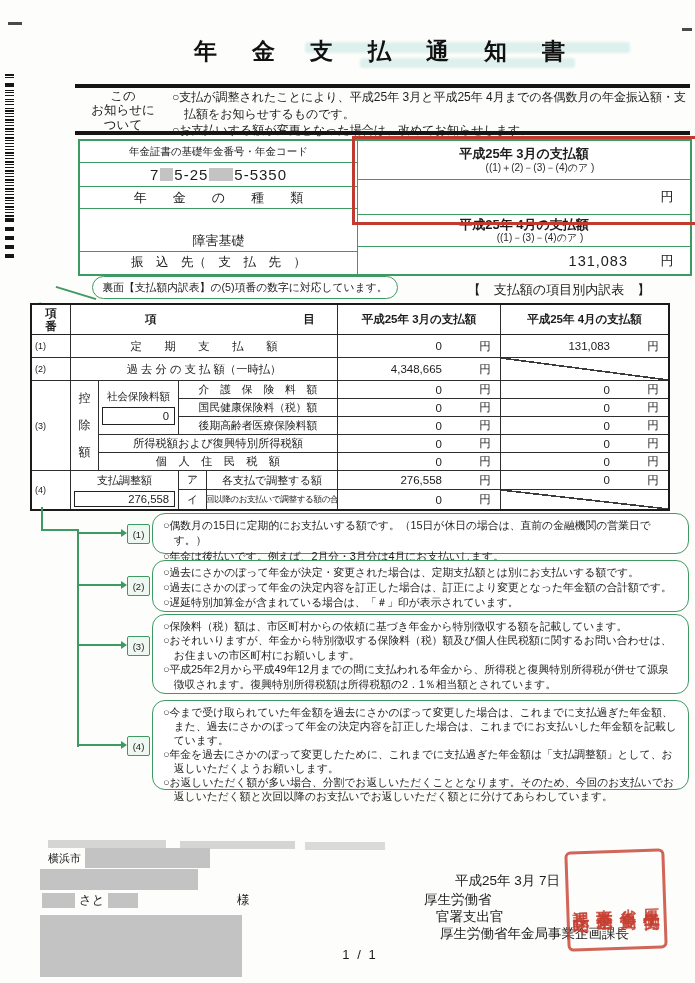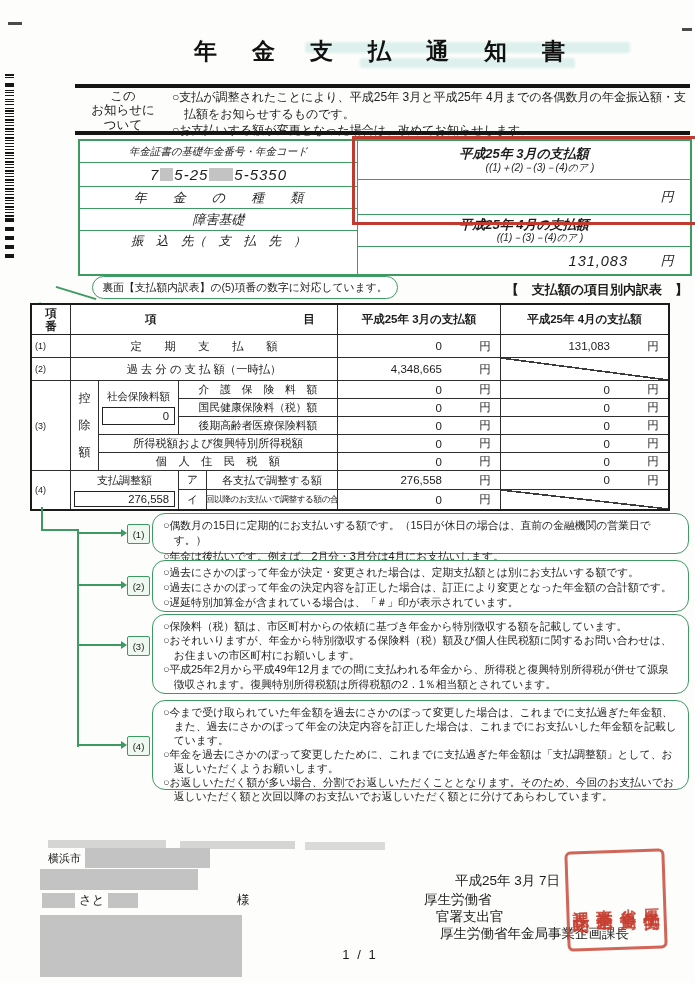--- a/index.html
+++ b/index.html
@@ -15,34 +15,34 @@
   
   .title{left:75px;top:36px;width:615px;text-align:center;font-size:23px;font-weight:bold;letter-spacing:6px;color:#111;}
   .rule{left:75px;width:615px;height:4px;background:#151515;}
   .notice-label{left:78px;top:89px;width:90px;height:42px;display:flex;flex-direction:column;align-items:center;font-size:12.5px;line-height:1.15;}
   .notice-body{left:172px;top:89px;width:518px;font-size:12px;line-height:1.38;}
   .bullet{padding-left:1em;text-indent:-1em;}
   
   .gbox{left:78px;top:139px;width:610px;height:133px;border:2px solid #3d9a62;background:#fff;display:flex;}
   .gleft{width:277px;border-right:1.5px solid #3d9a62;display:flex;flex-direction:column;}
   .gright{flex:1;display:flex;flex-direction:column;}
-  .grow{border-bottom:1px solid #3d9a62;display:flex;align-items:center;justify-content:center;font-style:italic;}
+  .grow{border-bottom:1px solid #3d9a62;display:flex;align-items:center;justify-content:center;}
   .grow:last-child{border-bottom:none;}
   .pay-title{flex-direction:column;line-height:1.1;}
   .pt-main{font-size:13px;font-weight:bold;}
   .pt-sub{font-size:10px;color:#2a2a2a;margin-left:32px;}
   .pay-amt{justify-content:flex-end;}
   .pay-amt .val{flex:1;text-align:right;font-size:14.5px;padding-right:16px;letter-spacing:1px;}
   .pay-amt .unit{width:46px;text-align:center;font-size:13px;}
   .redbox{left:352px;top:136px;width:341px;height:83px;border:3px solid #c03a30;pointer-events:none;}
   .redact{background:#c3c3c3;}
   
   .bubble{left:92px;top:276px;width:304px;height:21px;border:1.6px solid #3d9a62;border-radius:12px;background:#fff;
           display:flex;align-items:center;justify-content:center;font-size:10.8px;}
-  .caption{left:430px;top:281px;width:258px;text-align:right;font-size:13px;font-weight:bold;}
+  .caption{left:430px;top:281px;width:258px;text-align:center;font-size:13px;font-weight:normal;}
   
   .btable{left:30px;top:303px;display:grid;background:#fff;border:2.2px solid #1b1b1b;
           grid-template-columns:39px 28px 80px 28px 131px 163px 167px;
           grid-template-rows:30px 23px 23px 18px 18px 18px 18px 18px 19px 19px;}
   .c{border-right:1px solid #2e2e2e;border-bottom:1px solid #2e2e2e;display:flex;align-items:center;justify-content:center;
      font-size:11.3px;overflow:hidden;white-space:nowrap;}
   .c.last{border-right:none;}
   .c.bot{border-bottom:none;}
   .c.hd{border-bottom:1.8px solid #222;font-weight:bold;font-size:11.5px;}
   .colhd{flex-direction:column;line-height:1.05;font-size:10.5px;}
@@ -105,21 +105,21 @@
     <div class="gleft">
       <div class="grow" style="height:21px;font-size:10.5px;">年金証書の基礎年金番号・年金コード</div>
       <div class="grow" style="height:23px;font-size:15px;letter-spacing:1px;">
         <span>7</span>
         <span class="redact" style="display:inline-block;width:13px;height:13px;margin:0 1px;"></span>
         <span>5-25</span>
         <span class="redact" style="display:inline-block;width:24px;height:13px;margin:0 1px;"></span>
         <span>5-5350</span>
       </div>
       <div class="grow" style="height:21px;font-size:13px;">年　　金　　の　　種　　類</div>
-      <div class="grow" style="height:21px;font-size:13px;">障害基礎</div>
+      <div class="grow" style="height:21px;font-size:13px;margin-top:21px;">障害基礎</div>
       <div class="grow" style="height:20px;font-size:12.5px;">振　込　先（　支　払　先　）</div>
     </div>
     <div class="gright">
       <div class="grow pay-title" style="height:38px;">
         <span class="pt-main">平成25年 3月の支払額</span>
         <span class="pt-sub">((1)＋(2)－(3)－(4)のア )</span>
       </div>
       <div class="grow pay-amt" style="height:34px;">
         <span class="unit">円</span>
       </div>

